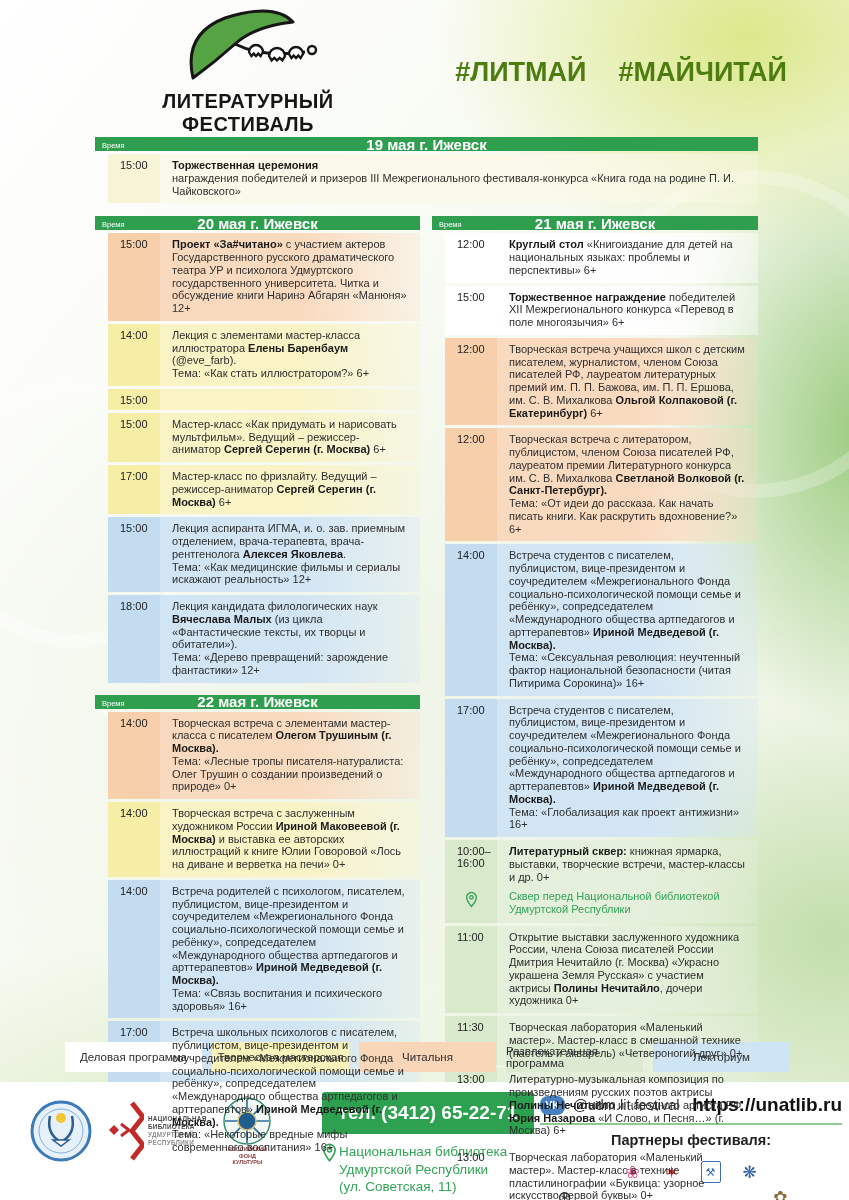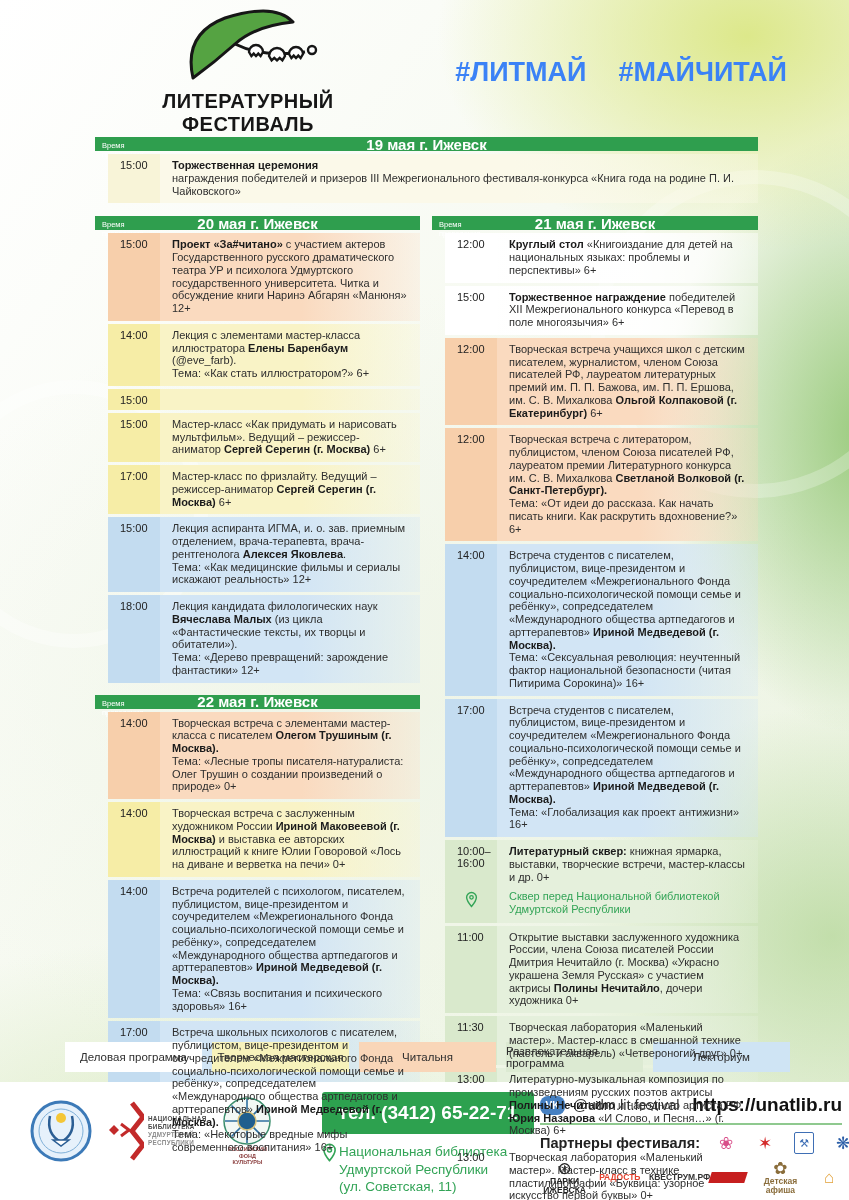--- a/index.html
+++ b/index.html
@@ -14,21 +14,21 @@
       radial-gradient(ellipse 650px 520px at 45% 58%, rgba(238,244,230,.8), rgba(238,244,230,0) 78%),
       linear-gradient(128deg,#ffffff 0%,#f7faf2 40%,#e9f2dd 100%);}
   .bokeh1,.bokeh2{position:absolute;border-radius:50%;border:14px solid rgba(255,255,255,.35);}
   .bokeh1{width:240px;height:240px;left:-60px;top:380px;}
   .bokeh2{width:300px;height:300px;right:-70px;top:170px;border-color:rgba(255,255,255,.25);}
   
   .top{position:absolute;left:0;top:0;width:100%;height:137px;}
   .logo{position:absolute;left:98px;top:6px;width:300px;text-align:center;}
   .logo-title{font-size:20px;font-weight:bold;letter-spacing:.5px;color:#161616;margin-top:2px;}
   .logo-sub{font-size:10px;font-weight:bold;letter-spacing:2.6px;color:#161616;margin-top:2px;}
-  .hashtags{position:absolute;right:62px;top:57px;display:flex;gap:32px;font-size:27px;font-weight:bold;color:#3b82f6;}
+  .hashtags{position:absolute;right:62px;top:57px;display:flex;gap:32px;font-size:27px;font-weight:bold;color:#4d7c0f;}
   
   .content{position:absolute;left:95px;top:137px;width:663px;}
   .day-header{position:relative;height:14px;background:#2f9e4e;color:#fff;}
   .tl{position:absolute;left:7px;top:4px;width:46px;font-size:7.5px;line-height:1.2;}
   .dt{position:absolute;inset:0;display:flex;align-items:center;justify-content:center;font-weight:bold;font-size:15px;}
   .events{display:flex;flex-direction:column;gap:3px;margin-top:3px;padding-left:13px;}
   .event{position:relative;display:grid;grid-template-columns:52px 1fr;
     background:linear-gradient(90deg,var(--b1) 0%,var(--b1) 62%,var(--b2) 100%);}
   .event::before{content:"";position:absolute;left:0;top:0;bottom:0;width:52px;background:var(--tc);}
   .cat-cream{--b1:#fbf9e9;--b2:rgba(251,249,233,.3);--tc:#f8f4d8;}
@@ -59,21 +59,21 @@
   .phone-btn{height:42px;background:#2da14f;border-radius:3px;display:flex;align-items:center;justify-content:center;color:#fff;font-weight:bold;font-size:19px;border:none;width:100%;}
   .addr{display:flex;gap:2px;margin-top:9px;align-items:flex-start;}
   .addr-lines{font-size:13.5px;line-height:1.3;color:#33a457;}
   .f-right{position:absolute;left:540px;top:12px;width:302px;}
   .vk-row{display:flex;align-items:center;gap:8px;}
   .vk-icon{width:25px;height:19px;border-radius:8px;background:#4680c2;color:#fff;display:flex;align-items:center;justify-content:center;font-size:10px;font-weight:bold;}
   .vk-handle{font-size:14.5px;color:#333;}
   .site{font-size:19px;font-weight:bold;color:#111;margin-left:auto;}
   .divider{height:2px;background:#8fc98f;margin:7px 0 7px 0;}
   .p-label{font-size:14.5px;font-weight:bold;color:#222;white-space:nowrap;}
-  .p-row1{display:flex;align-items:center;gap:13px;}
+  .p-row1{display:flex;align-items:center;gap:13px;flex-direction:column;}
   .p-row2{display:flex;align-items:center;gap:11px;margin-top:6px;}
   .plogo{display:inline-flex;flex-direction:column;align-items:center;justify-content:center;min-width:26px;}
   .plogo .glyph{font-size:17px;line-height:1;}
   .plogo .plabel{font-size:6.5px;color:#555;line-height:1.1;text-align:center;max-width:52px;}
   .plogo.textlogo .plabel{font-size:8.5px;font-weight:bold;}
   .emblem-box{width:18px;height:20px;background:#fff;border:1.5px solid #3f6fb5;border-radius:2px;display:flex;align-items:center;justify-content:center;font-size:11px;color:#3f6fb5;}
   .drift-bar{width:36px;height:11px;background:#c61f1f;transform:skewX(-18deg);}
 </style>
 </head>
 <body>

